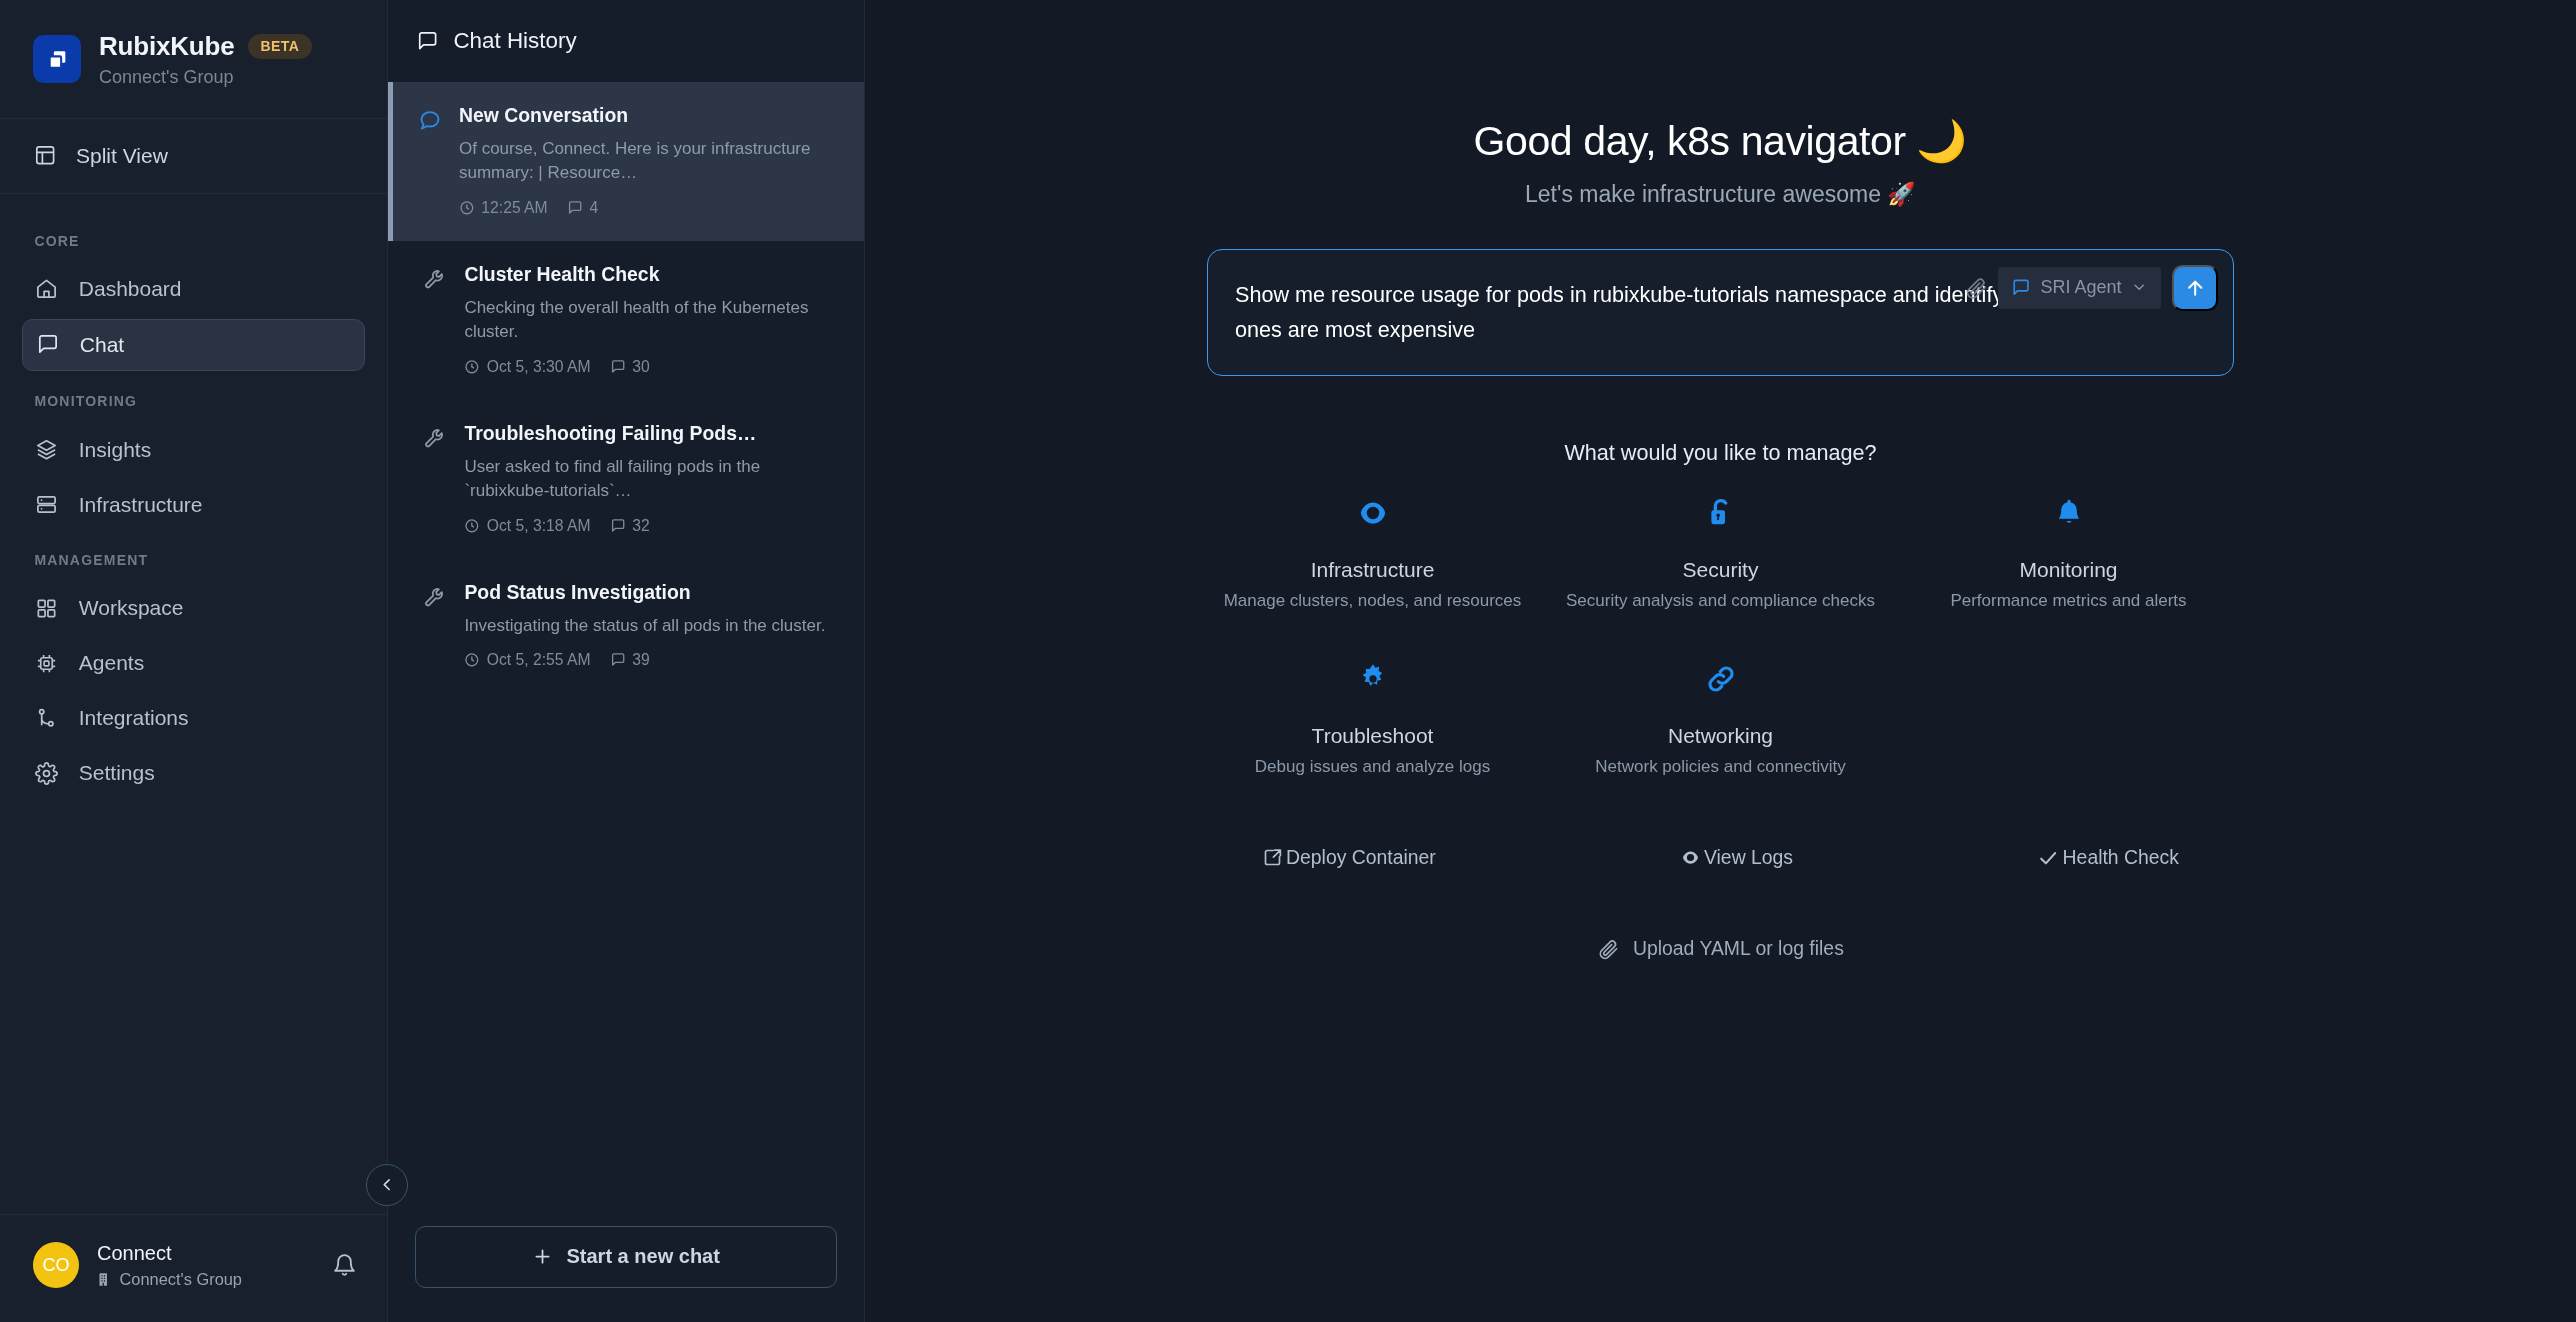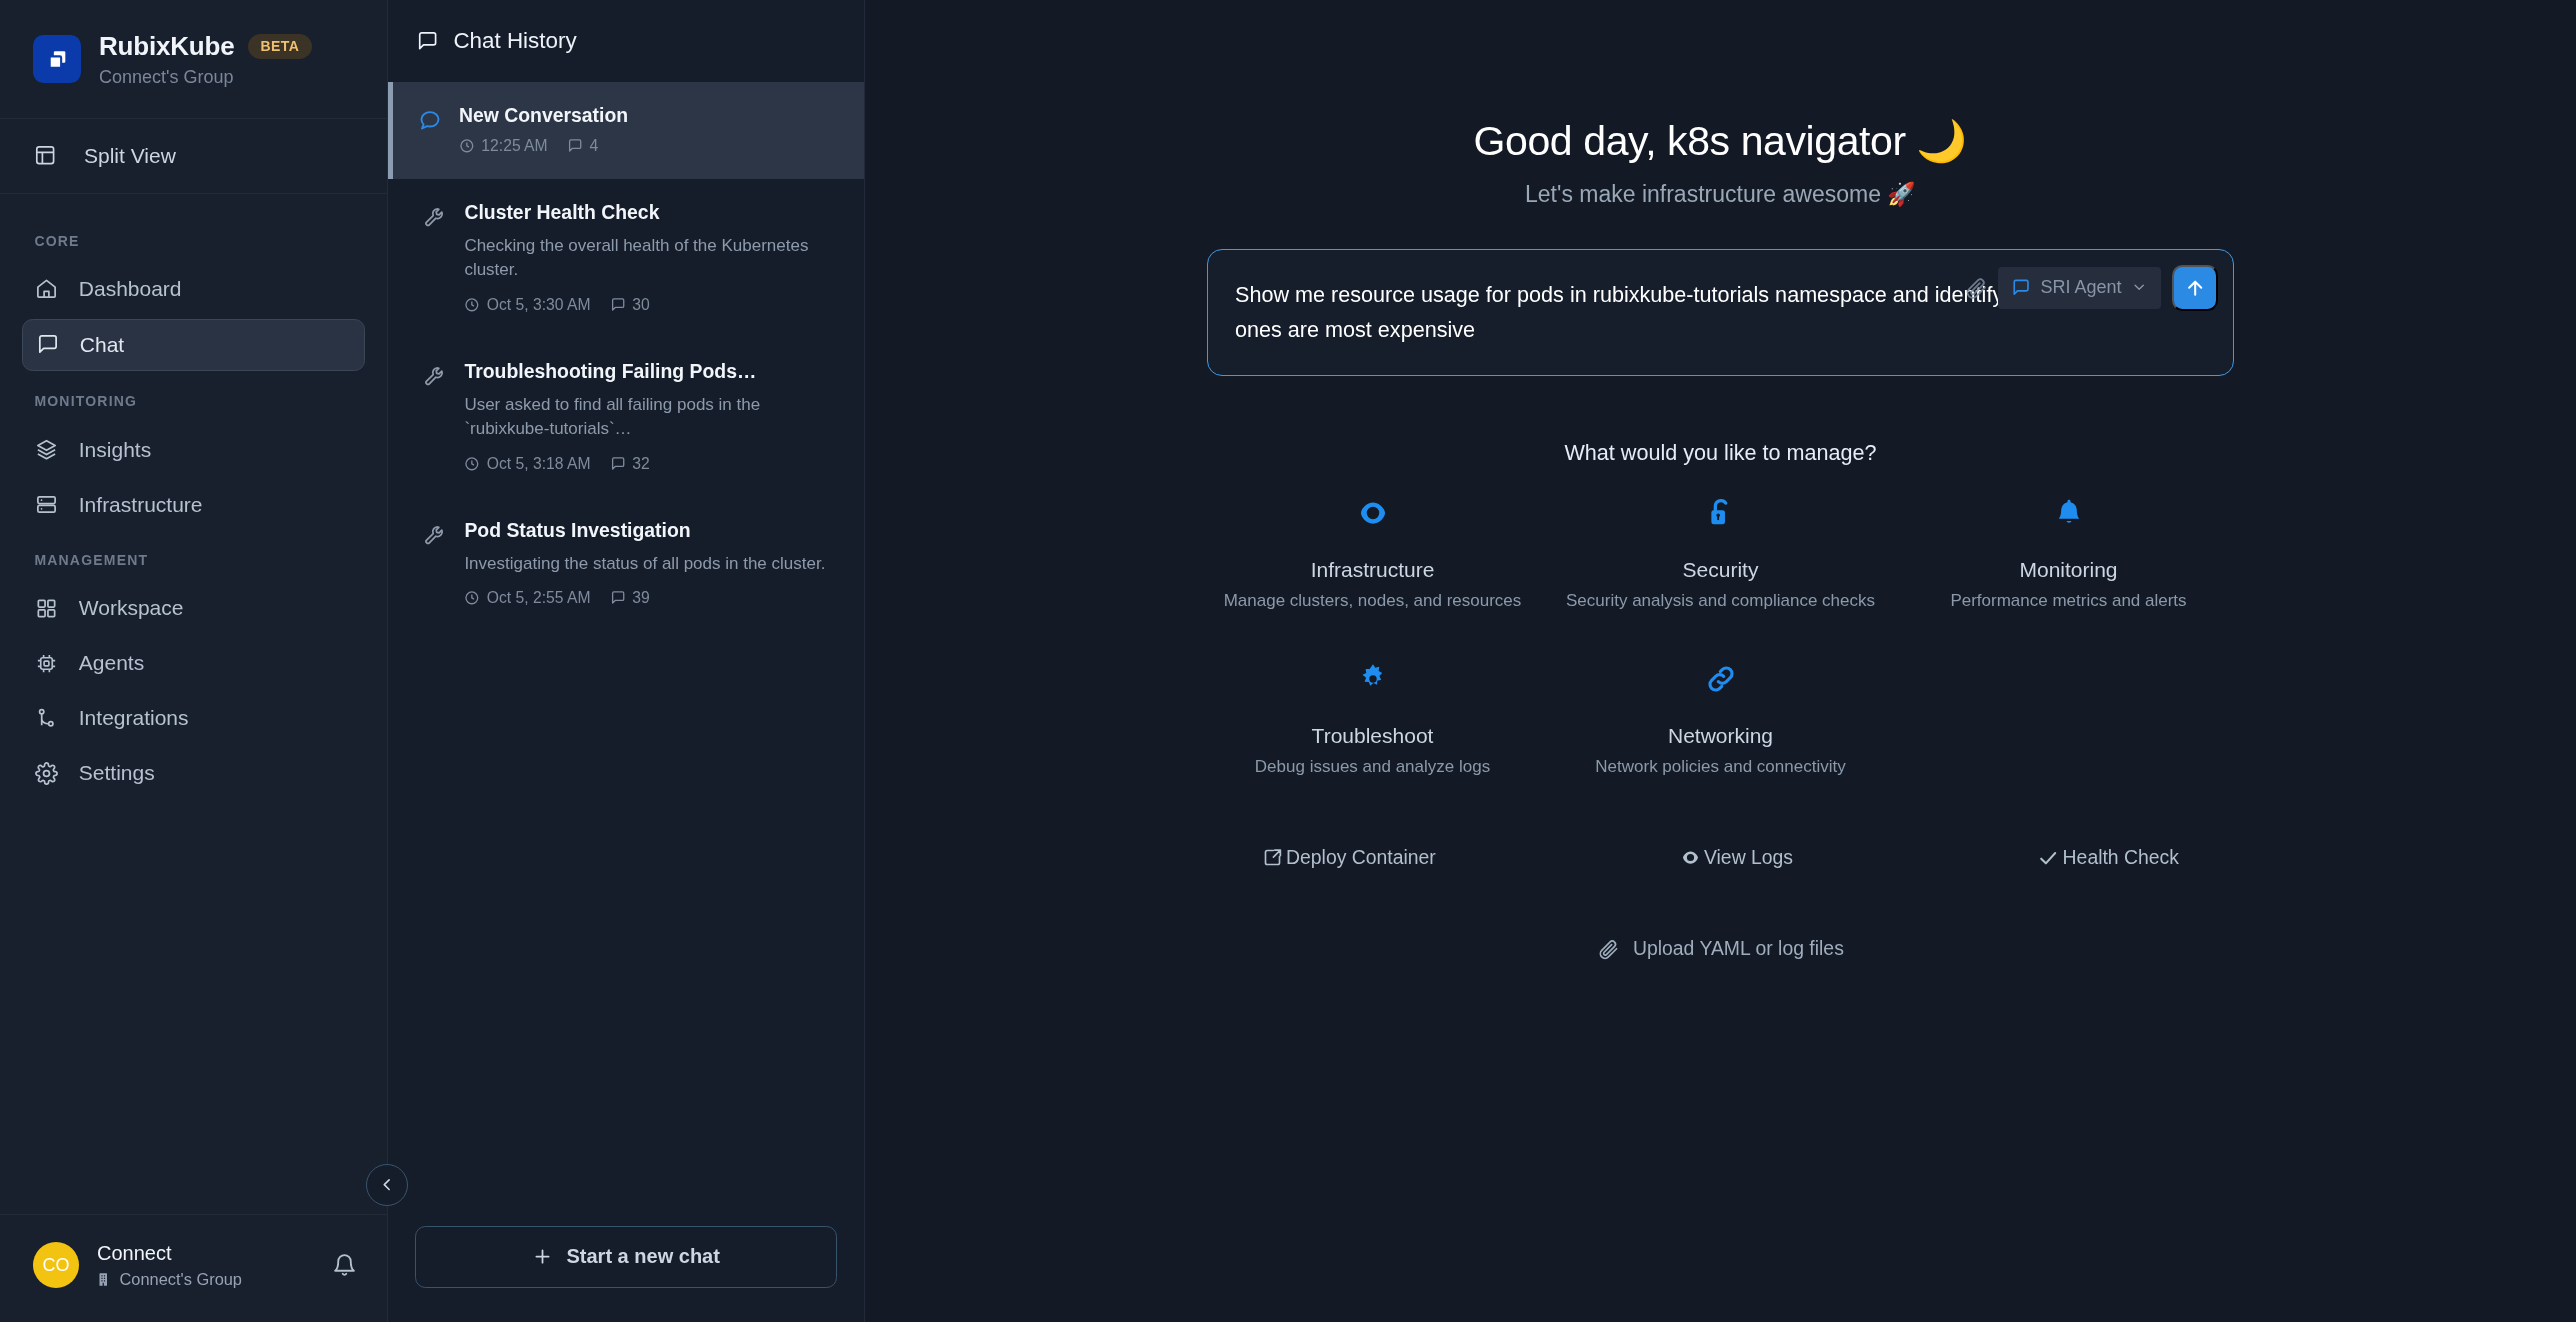--- a/index.html
+++ b/index.html
@@ -33,21 +33,21 @@
   .brand-title-row { display: flex; align-items: center; gap: 13.4px; }
   .brand-name { font-size: 26px; font-weight: bold; color: #f1f5fa; letter-spacing: -0.2px; }
   .beta-badge {
     font-size: 14px; font-weight: bold; color: #f0c070;
     background: #3b3325; border-radius: 15px; padding: 3.7px 12.7px 4.5px; letter-spacing: 0.4px;
   }
   .brand-sub { font-size: 18px; color: #7b8798; }
 
   .splitview-wrap { padding: 24.6px 0 24.6px 33px; border-bottom: 1.5px solid #232b3a; }
   .splitview {
-    display: flex; align-items: center; gap: 26px;
+    display: flex; align-items: center; gap: 18px;
     color: #ccd6e0; font-size: 21px;
   }
 
   .nav { padding: 21px 22.4px 0 22.4px; flex: 1; overflow: hidden; }
   .nav-group-label {
     font-size: 14px; font-weight: bold; letter-spacing: 1.2px;
     color: #6e7b8c; padding: 18px 0 15px 12px;
   }
   .nav-item {
     display: flex; align-items: center; gap: 19.4px;
@@ -338,20 +338,21 @@
     <div class="history-list">
 
       <div class="hist-item selected">
         <span class="hist-ico">
           <svg class="icon-svg" width="24" height="24" viewBox="0 0 24 24" fill="none" stroke="#2b8ae6" stroke-width="1.9" stroke-linejoin="round">
             <path d="M20.5 11.3c0 4-3.8 7.2-8.5 7.2-1 0-2-.15-2.9-.42L4 20.5l1.6-4.1A6.9 6.9 0 0 1 3.5 11.3c0-4 3.8-7.2 8.5-7.2s8.5 3.2 8.5 7.2z"></path>
           </svg>
         </span>
         <div class="hist-body">
           <div class="hist-title">New Conversation</div>
+          <div class="hist-snippet">Of course, Connect. Here is your infrastructure summary: | Resource…</div>
           <div class="hist-meta">
             <span>
               <span>
                 <svg class="icon-svg" width="15.7" height="15.7" viewBox="0 0 24 24" fill="none" stroke="currentColor" stroke-width="2">
                     <circle cx="12" cy="12" r="9"></circle>
                     <path d="M12 7v5l3.2 2"></path>
                   </svg>
               </span>
               <span>12:25 AM</span>
             </span>

